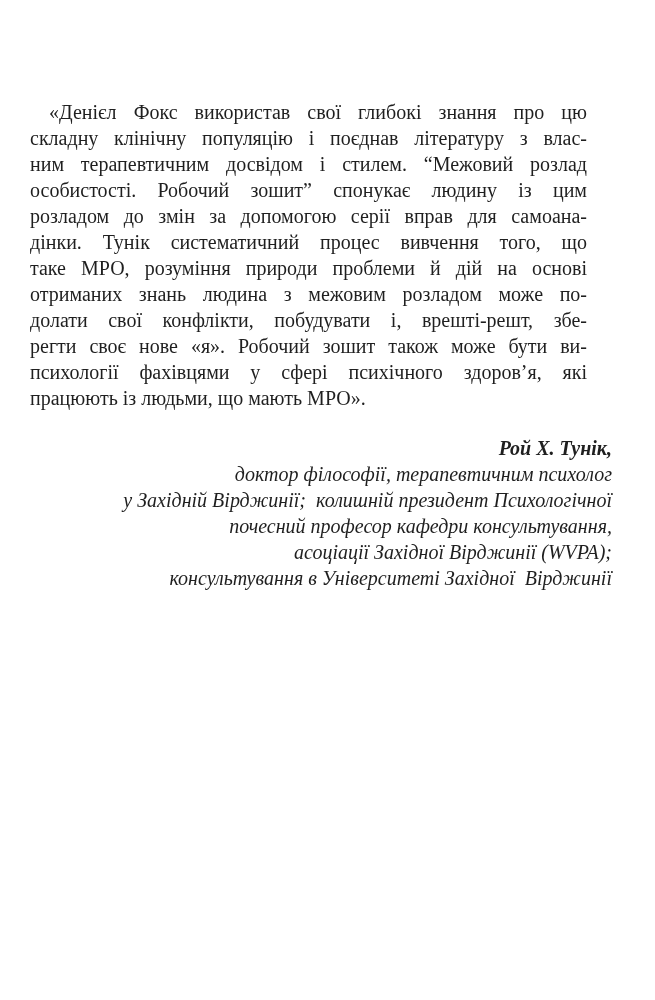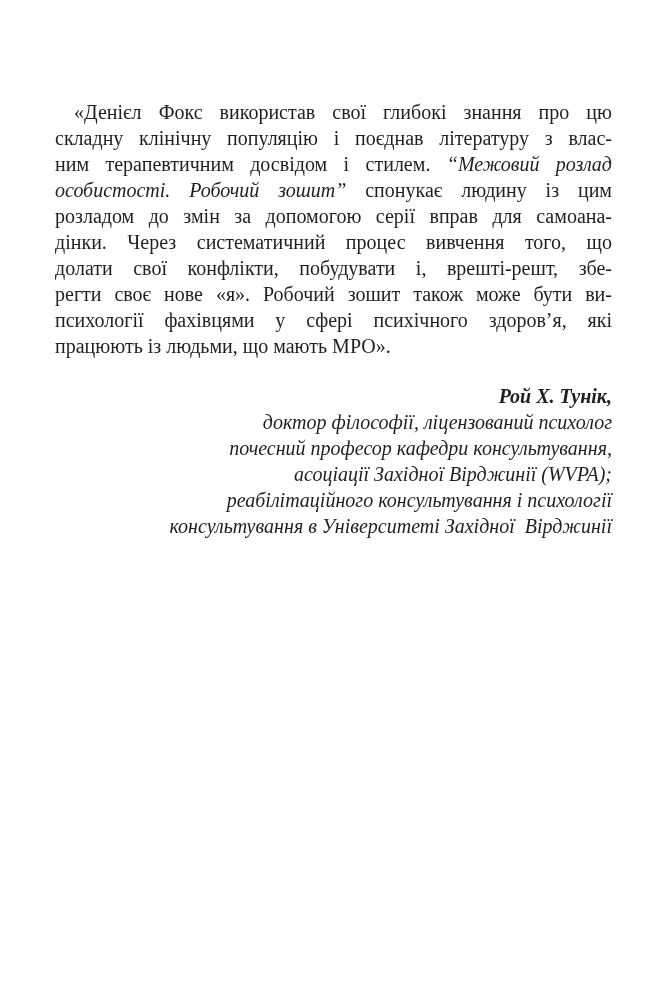--- a/index.html
+++ b/index.html
@@ -15,21 +15,21 @@
     color: #1f1f1f;
     font-family: "Liberation Serif", "DejaVu Serif", serif;
     font-size: 20px;
     line-height: 26px;
     box-sizing: border-box;
     padding-top: 99px;
     overflow: hidden;
   }
   .quote {
     width: 557px;
-    margin-left: 55px;
+    margin-left: 30px;
   }
   .quote .line {
     text-align: justify;
     text-align-last: justify;
   }
   .quote .line.indent {
     padding-left: 19px;
   }
   .quote .line.last {
     text-align: right;
@@ -39,40 +39,42 @@
     width: 557px;
     margin-left: 55px;
     margin-top: 24px;
   }
   .attribution .line {
     text-align: right;
     text-align-last: right;
     white-space: pre-wrap;
     font-style: italic;
   }
-  .it { font-style: italic; }
+  .it { }
   .b  { font-weight: bold; }
 </style>
 </head>
 <body>
 
 <div class="page">
   <div class="quote">
       <div class="line indent"><span class="">«Денієл Фокс використав свої глибокі знання про цю</span></div>
       <div class="line"><span class="">складну клінічну популяцію і поєднав літературу з влас-</span></div>
       <div class="line"><span class="">ним терапевтичним досвідом і стилем. </span><span class="it">“Межовий розлад</span></div>
       <div class="line"><span class="it">особистості. Робочий зошит”</span><span class=""> спонукає людину із цим</span></div>
       <div class="line"><span class="">розладом до змін за допомогою серії вправ для самоана-</span></div>
-      <div class="line"><span class="">дінки. Через систематичний процес вивчення того, що</span></div>
+      <div class="line"><span class="">дінки. Тунік систематичний процес вивчення того, що</span></div>
+      <div class="line"><span class="">таке МРО, розуміння природи проблеми й дій на основі</span></div>
+      <div class="line"><span class="">отриманих знань людина з межовим розладом може по-</span></div>
       <div class="line"><span class="">долати свої конфлікти, побудувати і, врешті-решт, збе-</span></div>
       <div class="line"><span class="">регти своє нове «я». Робочий зошит також може бути ви-</span></div>
       <div class="line"><span class="">психології фахівцями у сфері психічного здоров’я, які</span></div>
       <div class="line last"><span class="">працюють із людьми, що мають МРО».</span></div>
     </div>
   <div class="attribution">
       <div class="line"><span class="it b">Рой Х. Тунік,</span></div>
-      <div class="line"><span class="it">доктор філософії, ліцензований психолог</span></div>
+      <div class="line"><span class="it">доктор філософії, терапевтичним психолог</span></div>
+      <div class="line"><span class="it">у Західній Вірджинії;  колишній президент Психологічної</span></div>
       <div class="line"><span class="it">почесний професор кафедри консультування,</span></div>
       <div class="line"><span class="it">асоціації Західної Вірджинії (WVPA);</span></div>
-      <div class="line"><span class="it">реабілітаційного консультування і психології</span></div>
       <div class="line"><span class="it">консультування в Університеті Західної  Вірджинії</span></div>
     </div>
 </div>
 
 </body></html>

